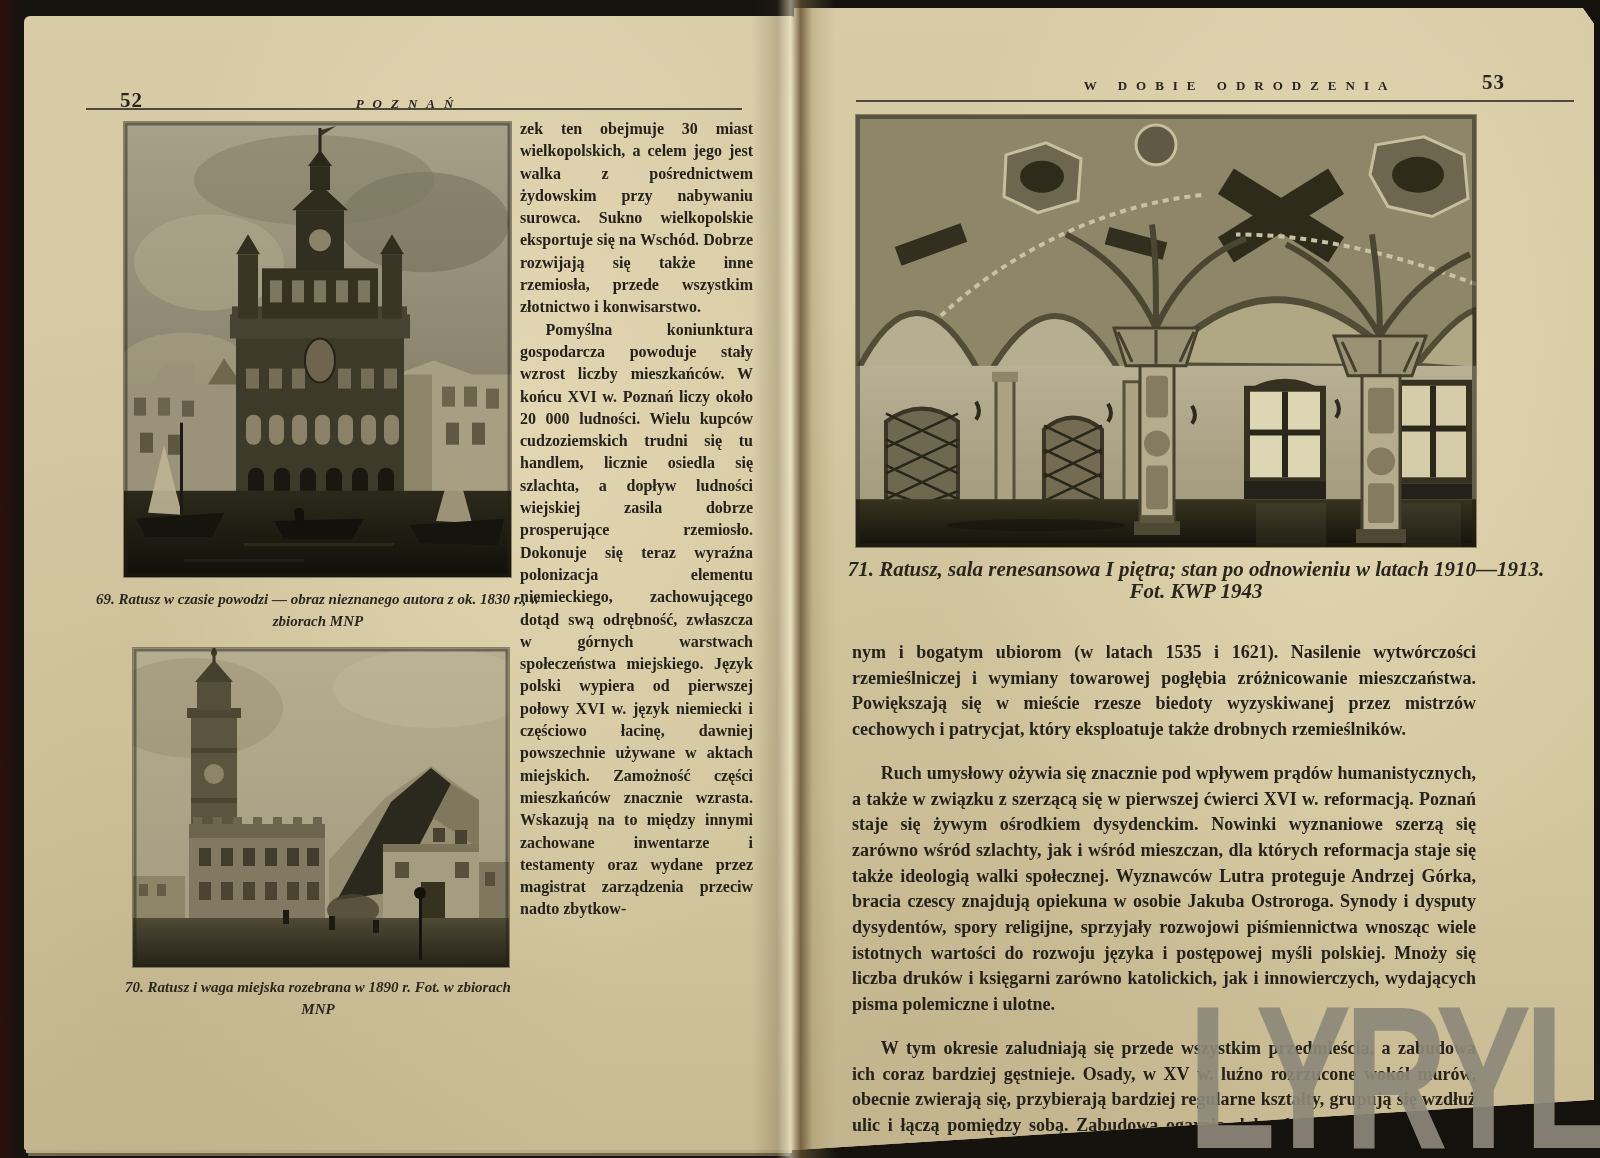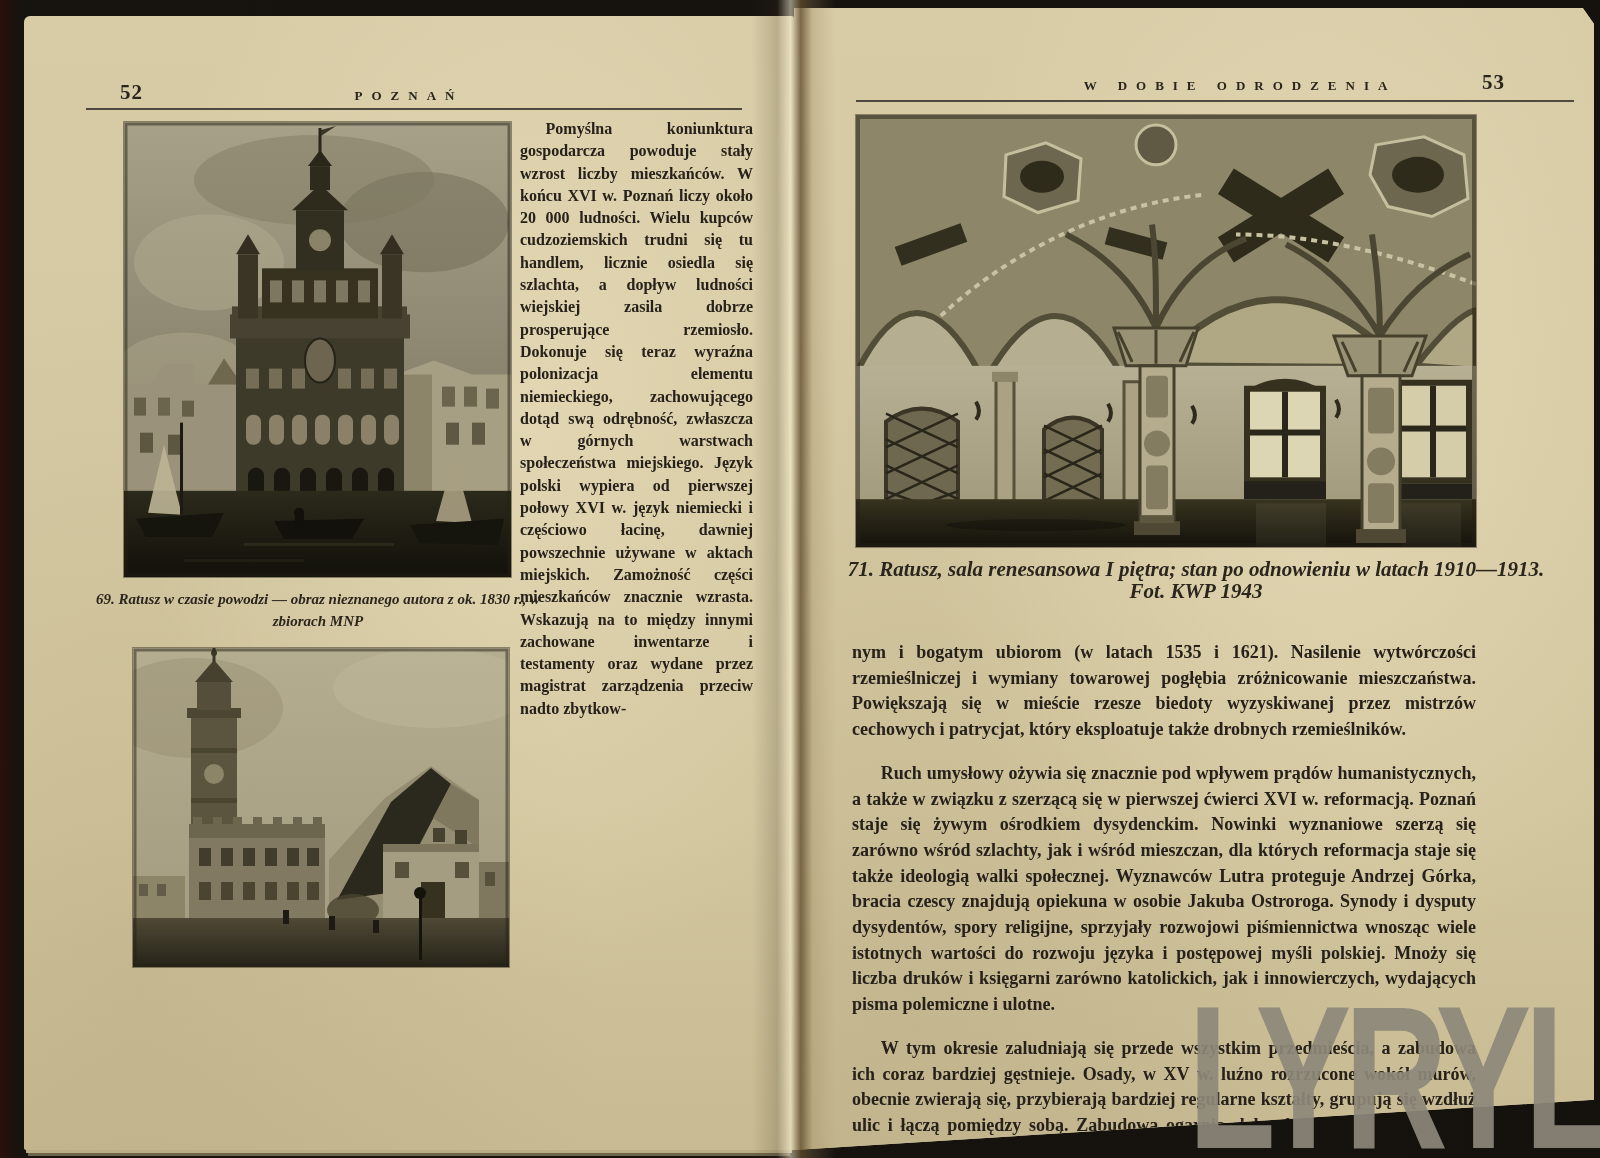--- a/index.html
+++ b/index.html
@@ -34,22 +34,22 @@
       rgba(246,240,212,0.55) 46%,
       rgba(96,76,44,0.78) 58%,
       rgba(150,128,88,0.28) 72%,
       rgba(60,48,28,0) 100%);
     pointer-events:none;
   }
   .pagenum{position:absolute;font-size:21px;font-weight:bold;letter-spacing:1px;color:#2a251c;}
   .running{position:absolute;top:70px;left:0;width:100%;text-align:center;
     font-size:13px;font-weight:bold;letter-spacing:9px;color:#2a251c;}
   .rule{position:absolute;height:2px;background:#3732266;background:#37322a;opacity:.85;}
-  .page-left .pagenum{left:96px;top:64px;}
-  .page-left .running{top:72px;}
+  .page-left .pagenum{left:96px;top:72px;}
+  .page-left .running{top:80px;font-style:italic;}
   .page-left .rule{top:92px;left:62px;right:52px;}
   .page-right .pagenum{right:89px;top:62px;}
   .page-right .running{top:70px;margin-left:46px;}
   .page-right .rule{top:92px;left:62px;right:20px;}
 
   .photo{position:absolute;box-shadow:0 0 0 1px rgba(40,35,22,0.45);overflow:hidden;}
   .photo svg{display:block;width:100%;height:100%;}
   .photo1{left:100px;top:106px;width:387px;height:455px;}
   .photo2{left:109px;top:632px;width:376px;height:319px;}
   .photo3{left:62px;top:107px;width:620px;height:432px;}
@@ -246,22 +246,24 @@
         <ellipse cx="220" cy="262" rx="26" ry="16" fill="#4a4431" opacity="0.8"></ellipse>
         <rect x="0" y="270" width="376" height="49" fill="url(#p2gr)"></rect>
         <rect x="150" y="262" width="6" height="14" fill="#1c1a12"></rect>
           <rect x="196" y="268" width="6" height="14" fill="#1c1a12"></rect>
         <rect x="240" y="272" width="6" height="13" fill="#1c1a12"></rect>
         <rect x="286" y="250" width="3" height="62" fill="#14130c"></rect>
           <circle cx="287" cy="245" r="6" fill="#14130c"></circle>
         <rect x="2" y="2" width="372" height="315" fill="none" stroke="#232016" stroke-opacity="0.5" stroke-width="3"></rect>
       </svg>
     </div>
+    <div class="caption cap2">70. Ratusz i waga miejska rozebrana w 1890 r. Fot. w zbiorach MNP</div>
 
     <div class="col">
+      <p class="noindent">zek ten obejmuje 30 miast wielkopolskich, a celem jego jest walka z pośrednictwem żydowskim przy nabywaniu surowca. Sukno wielkopolskie eksportuje się na Wschód. Dobrze rozwijają się także inne rzemiosła, przede wszystkim złotnictwo i konwisarstwo.</p>
       <p class="indent">Pomyślna koniunktura gospodarcza powoduje stały wzrost liczby mieszkańców. W końcu XVI w. Poznań liczy około 20 000 ludności. Wielu kupców cudzoziemskich trudni się tu handlem, licznie osiedla się szlachta, a dopływ ludności wiejskiej zasila dobrze prosperujące rzemiosło. Dokonuje się teraz wyraźna polonizacja elementu niemieckiego, zachowującego dotąd swą odrębność, zwłaszcza w górnych warstwach społeczeństwa miejskiego. Język polski wypiera od pierwszej połowy XVI w. język niemiecki i częściowo łacinę, dawniej powszechnie używane w aktach miejskich. Zamożność części mieszkańców znacznie wzrasta. Wskazują na to między innymi zachowane inwentarze i testamenty oraz wydane przez magistrat zarządzenia przeciw nadto zbytkow-</p>
     </div>
   </div>
 
   <div class="fold"></div>
 
   <div class="page page-right">
     <span class="running">W DOBIE ODRODZENIA</span>
     <span class="pagenum">53</span>
     <div class="rule"></div>

